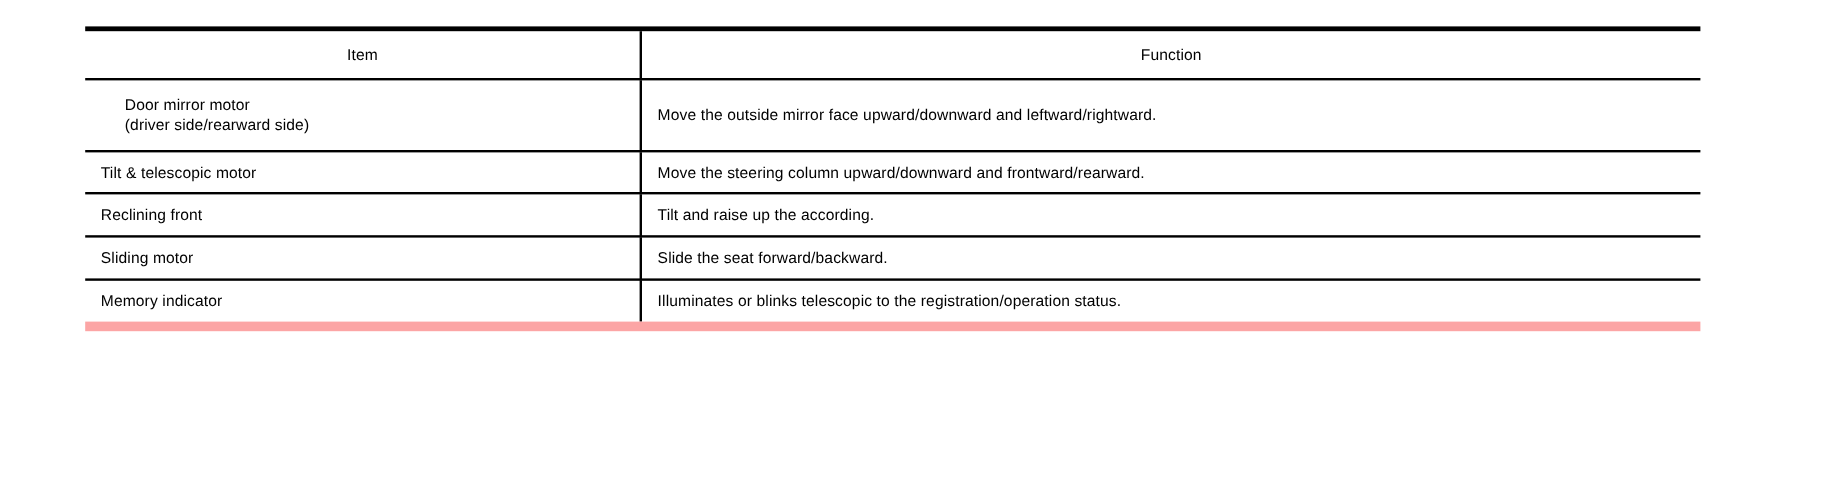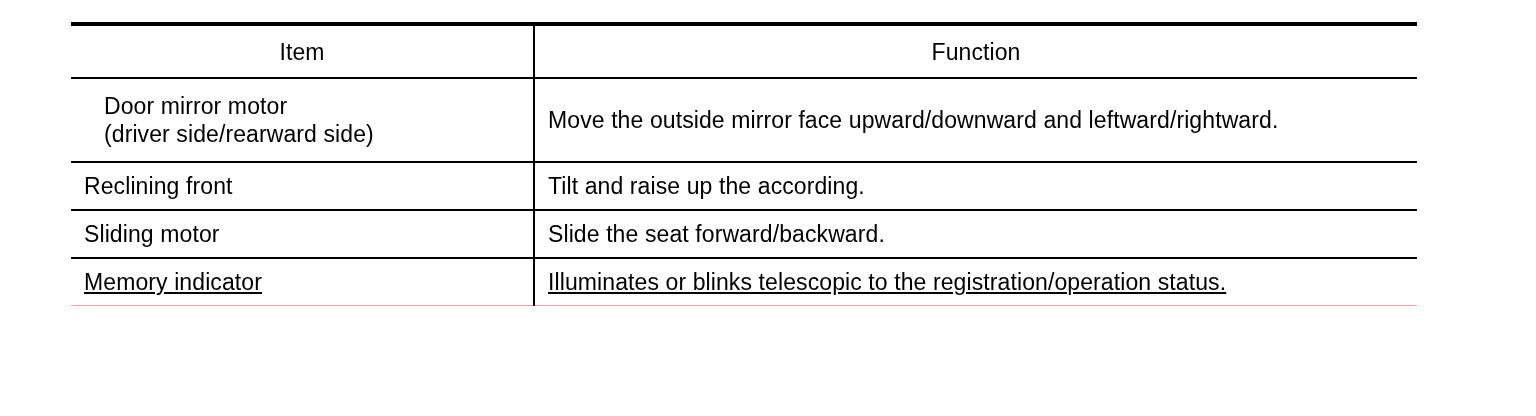--- a/index.html
+++ b/index.html
@@ -22,21 +22,21 @@
   }
 
   
   .spec-table {
     position: absolute;
     left: 71px;
     top: 22px;
     width: 1346px;
     border-collapse: collapse;
     table-layout: fixed;
-    font-size: 23px;
+    font-size: 13px;
     line-height: 1.22;
   }
 
   .spec-table col.col-item     { width: 463px; }
   .spec-table col.col-function { width: 883px; }
 
   
   .spec-table thead tr.header-row > * {
     border-top: 4px solid #000;
     border-bottom: 2px solid #000;
@@ -59,22 +59,21 @@
   }
 
   
   .spec-table th.cell-item,
   .spec-table td.cell-item {
     border-right: 2px solid #000;
   }
 
   
   .spec-table tbody tr:last-child > td {
-    border-bottom: 1px solid #fca5a5;
-    text-decoration: underline;
+    border-bottom: 8px solid #fca5a5;
   }
 
   
   .spec-table tbody tr.row-tall td {
     padding-top: 13px;
     padding-bottom: 13px;
   }
 
   .cell-line { display: block; white-space: nowrap; margin-left: 20px; }
 </style>
@@ -99,20 +98,24 @@
     <tbody>
 
       <tr class="row-tall">
         <td class="cell-item">
           <span class="cell-line">Door mirror motor</span>
           <span class="cell-line">(driver side/rearward side)</span>
         </td>
         <td class="cell-function">Move the outside mirror face upward/downward and leftward/rightward.</td>
       </tr>
 
+      <tr>
+        <td class="cell-item">Tilt &amp; telescopic motor</td>
+        <td class="cell-function">Move the steering column upward/downward and frontward/rearward.</td>
+      </tr>
 
 
 
       <tr>
         <td class="cell-item">Reclining front</td>
         <td class="cell-function">Tilt and raise up the according.</td>
       </tr>
 
       <tr>
         <td class="cell-item">Sliding motor</td>

